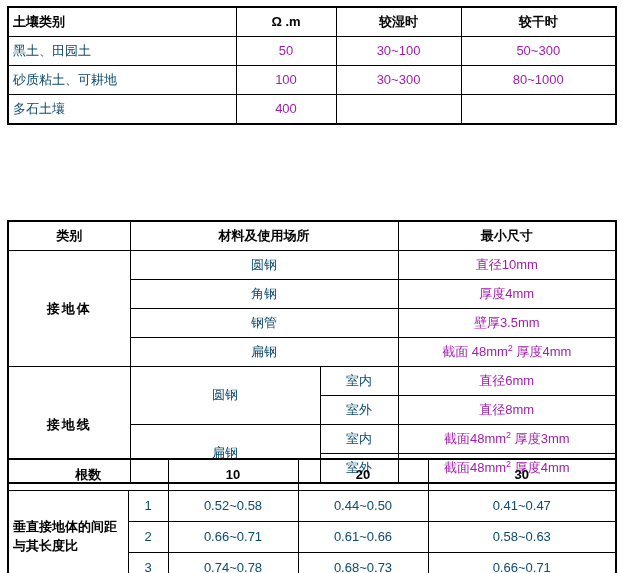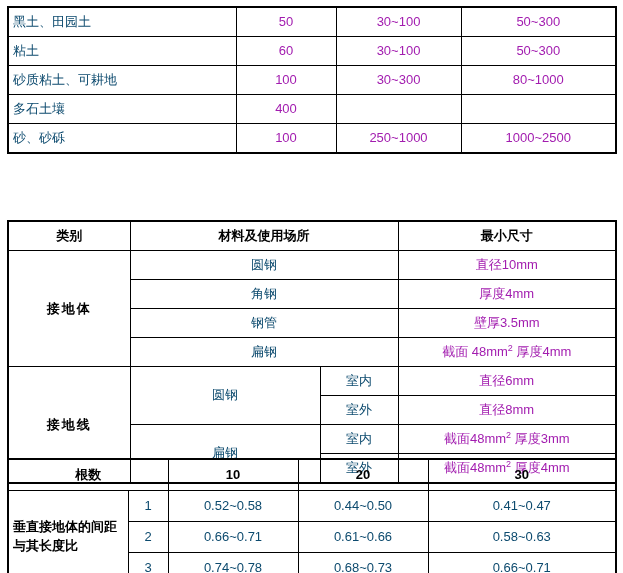--- a/index.html
+++ b/index.html
@@ -91,48 +91,42 @@
 
   <table id="table1">
     <colgroup>
       <col style="width:228px">
         <col style="width:100px">
         <col style="width:125px">
         <col style="width:155px">
     </colgroup>
     <tbody>
       <tr>
+        <td class="hdr l">土壤类别</td>
+        <td class="hdr c">Ω .m</td>
+        <td class="hdr c">较湿时</td>
+        <td class="hdr c">较干时</td>
+      </tr>
+      <tr>
         <td class="l black">黑土、田园土</td>
         <td class="c red">50</td>
         <td class="c red">30~100</td>
         <td class="c red">50~300</td>
       </tr>
       <tr>
-        <td class="l black">粘土</td>
-        <td class="c red">60</td>
-        <td class="c red">30~100</td>
-        <td class="c red">50~300</td>
-      </tr>
-      <tr>
         <td class="l black">砂质粘土、可耕地</td>
         <td class="c red">100</td>
         <td class="c red">30~300</td>
         <td class="c red">80~1000</td>
       </tr>
       <tr>
         <td class="l black">多石土壤</td>
         <td class="c red">400</td>
         <td class="c red"></td>
         <td class="c red"></td>
-      </tr>
-      <tr>
-        <td class="l black">砂、砂砾</td>
-        <td class="c red">100</td>
-        <td class="c red">250~1000</td>
-        <td class="c red">1000~2500</td>
       </tr>
     </tbody>
   </table>
 
   <table id="table2">
     <colgroup>
       <col style="width:122px">
         <col style="width:190px">
         <col style="width:78px">
         <col style="width:218px">

